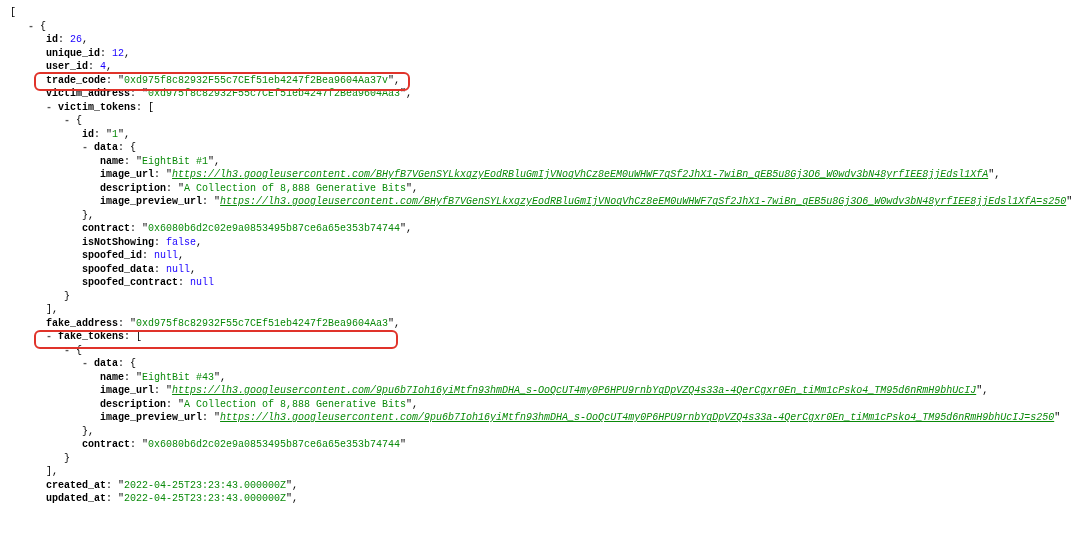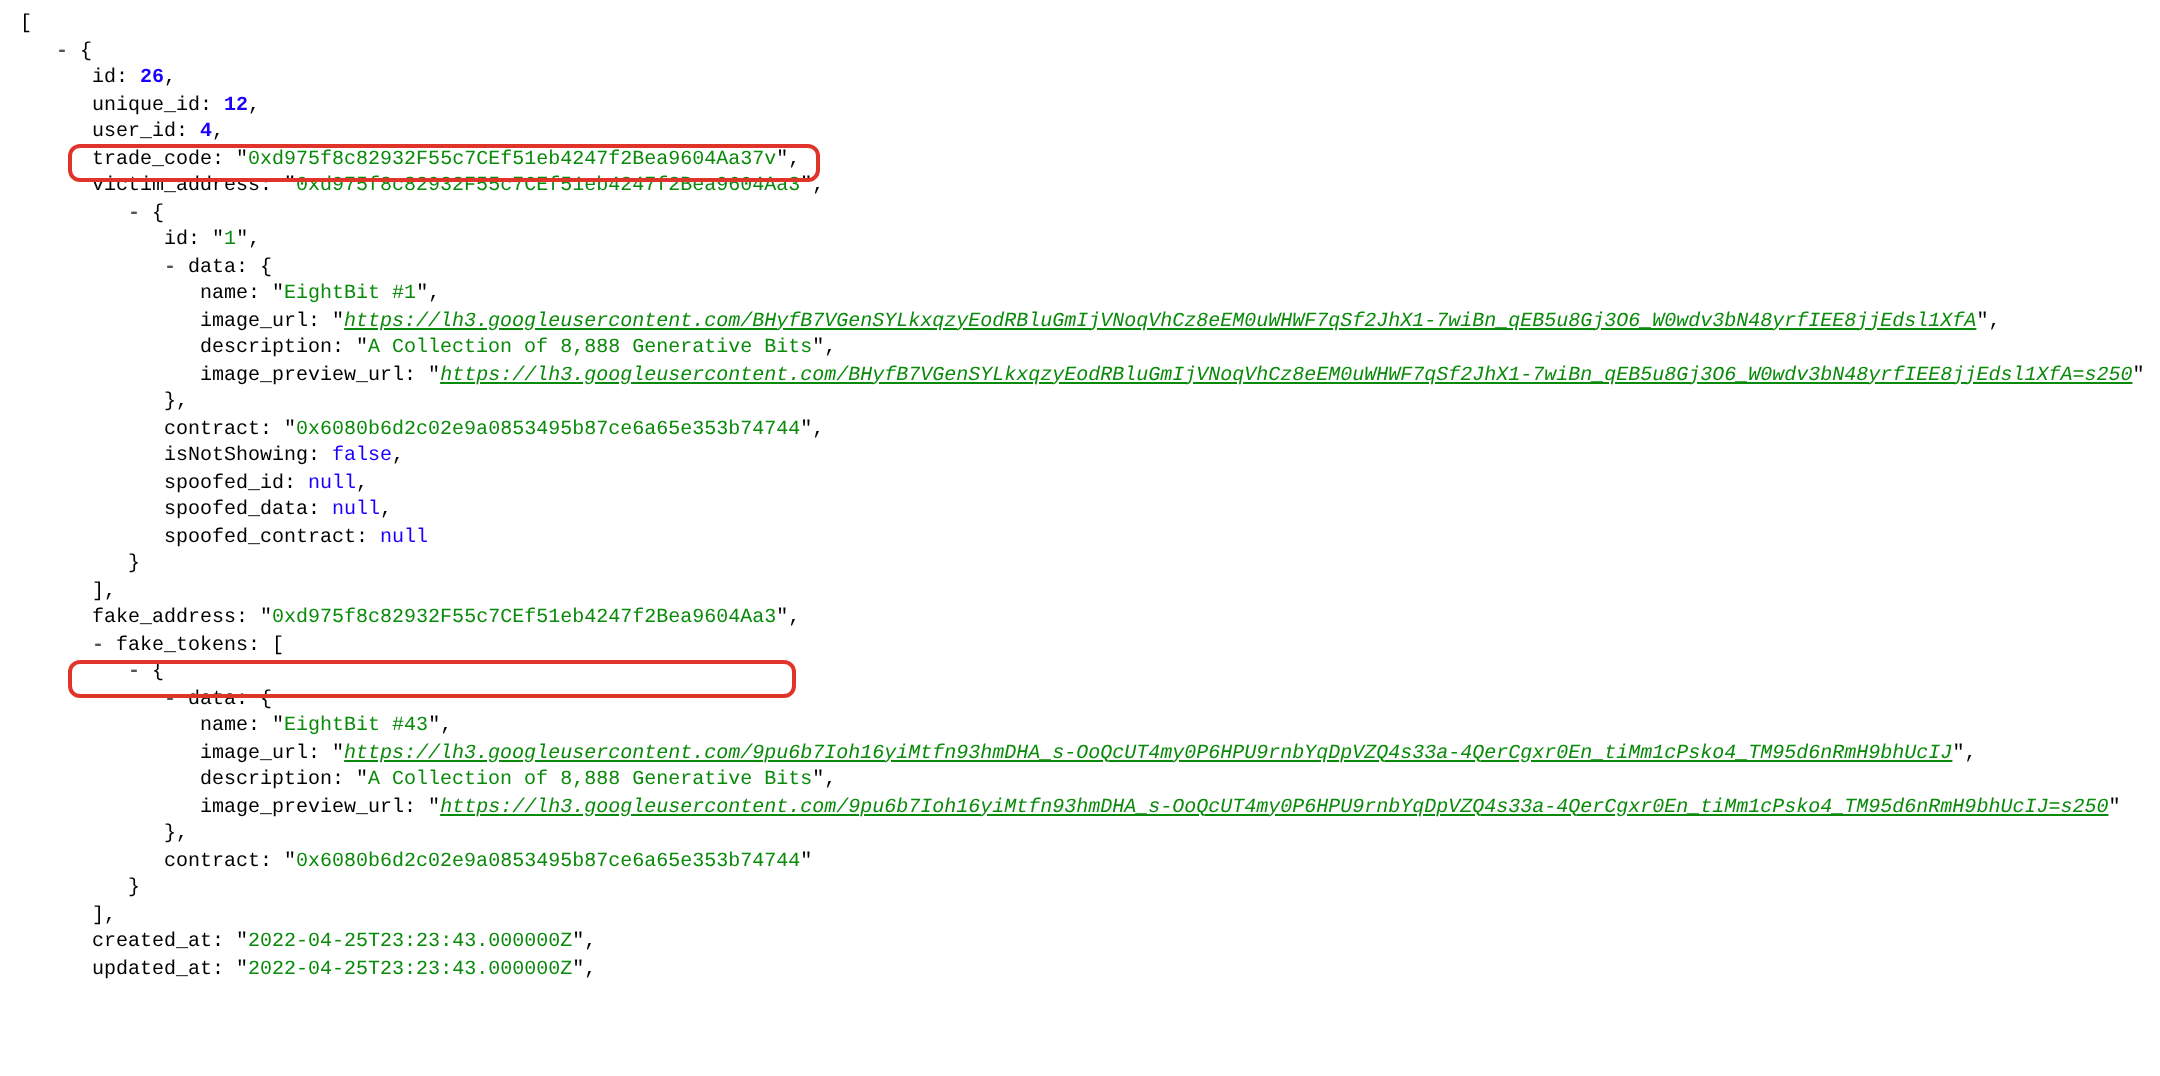--- a/index.html
+++ b/index.html
@@ -16,23 +16,23 @@
     padding: 6px 4px 6px 10px;
     white-space: nowrap;
     position: relative;
   }
   .line { display: block; }
   .ind1 { padding-left: 18px; }
   .ind2 { padding-left: 36px; }
   .ind3 { padding-left: 54px; }
   .ind4 { padding-left: 72px; }
   .ind5 { padding-left: 90px; }
-  .key  { color: #000; font-weight: normal; }
+  .key  { color: #000; font-weight: bold; }
   .pun  { color: #000; }
-  .num  { color: #1a00ff; font-weight: bold; }
+  .num  { color: #1a00ff; }
   .str  { color: #0a8a0a; }
   .url  { color: #0a8a0a; text-decoration: underline; font-style: italic; }
   .kw   { color: #1a00ff; } 
   .tgl  { color: #555; font-weight: bold; } 
   .hl {
     position: absolute;
     border: 2px solid #e0332a;
     border-radius: 6px;
     pointer-events: none;
     height: 15px;
@@ -51,20 +51,21 @@
   <span class="line"><span class="pun">[</span></span>
 
   <span class="line ind1"><span class="tgl">-</span> <span class="pun">{</span></span>
 
   <span class="line ind2"><span class="key">id</span><span class="pun">: </span><span class="num">26</span><span class="pun">,</span></span>
   <span class="line ind2"><span class="key">unique_id</span><span class="pun">: </span><span class="num">12</span><span class="pun">,</span></span>
   <span class="line ind2"><span class="key">user_id</span><span class="pun">: </span><span class="num">4</span><span class="pun">,</span></span>
   <span class="line ind2"><span class="key">trade_code</span><span class="pun">: </span><span class="pun">"</span><span class="str">0xd975f8c82932F55c7CEf51eb4247f2Bea9604Aa37v</span><span class="pun">",</span></span>
   <span class="line ind2"><span class="key">victim_address</span><span class="pun">: </span><span class="pun">"</span><span class="str">0xd975f8c82932F55c7CEf51eb4247f2Bea9604Aa3</span><span class="pun">",</span></span>
 
+  <span class="line ind2"><span class="tgl">-</span> <span class="key">victim_tokens</span><span class="pun">: [</span></span>
   <span class="line ind3"><span class="tgl">-</span> <span class="pun">{</span></span>
   <span class="line ind4"><span class="key">id</span><span class="pun">: </span><span class="pun">"</span><span class="str">1</span><span class="pun">",</span></span>
   <span class="line ind4"><span class="tgl">-</span> <span class="key">data</span><span class="pun">: {</span></span>
   <span class="line ind5"><span class="key">name</span><span class="pun">: </span><span class="pun">"</span><span class="str">EightBit #1</span><span class="pun">",</span></span>
   <span class="line ind5"><span class="key">image_url</span><span class="pun">: </span><span class="pun">"</span><span class="url">https://lh3.googleusercontent.com/BHyfB7VGenSYLkxqzyEodRBluGmIjVNoqVhCz8eEM0uWHWF7qSf2JhX1-7wiBn_qEB5u8Gj3O6_W0wdv3bN48yrfIEE8jjEdsl1XfA</span><span class="pun">",</span></span>
   <span class="line ind5"><span class="key">description</span><span class="pun">: </span><span class="pun">"</span><span class="str">A Collection of 8,888 Generative Bits</span><span class="pun">",</span></span>
   <span class="line ind5"><span class="key">image_preview_url</span><span class="pun">: </span><span class="pun">"</span><span class="url">https://lh3.googleusercontent.com/BHyfB7VGenSYLkxqzyEodRBluGmIjVNoqVhCz8eEM0uWHWF7qSf2JhX1-7wiBn_qEB5u8Gj3O6_W0wdv3bN48yrfIEE8jjEdsl1XfA=s250</span><span class="pun">"</span></span>
   <span class="line ind4"><span class="pun">},</span></span>
   <span class="line ind4"><span class="key">contract</span><span class="pun">: </span><span class="pun">"</span><span class="str">0x6080b6d2c02e9a0853495b87ce6a65e353b74744</span><span class="pun">",</span></span>
   <span class="line ind4"><span class="key">isNotShowing</span><span class="pun">: </span><span class="kw">false</span><span class="pun">,</span></span>

